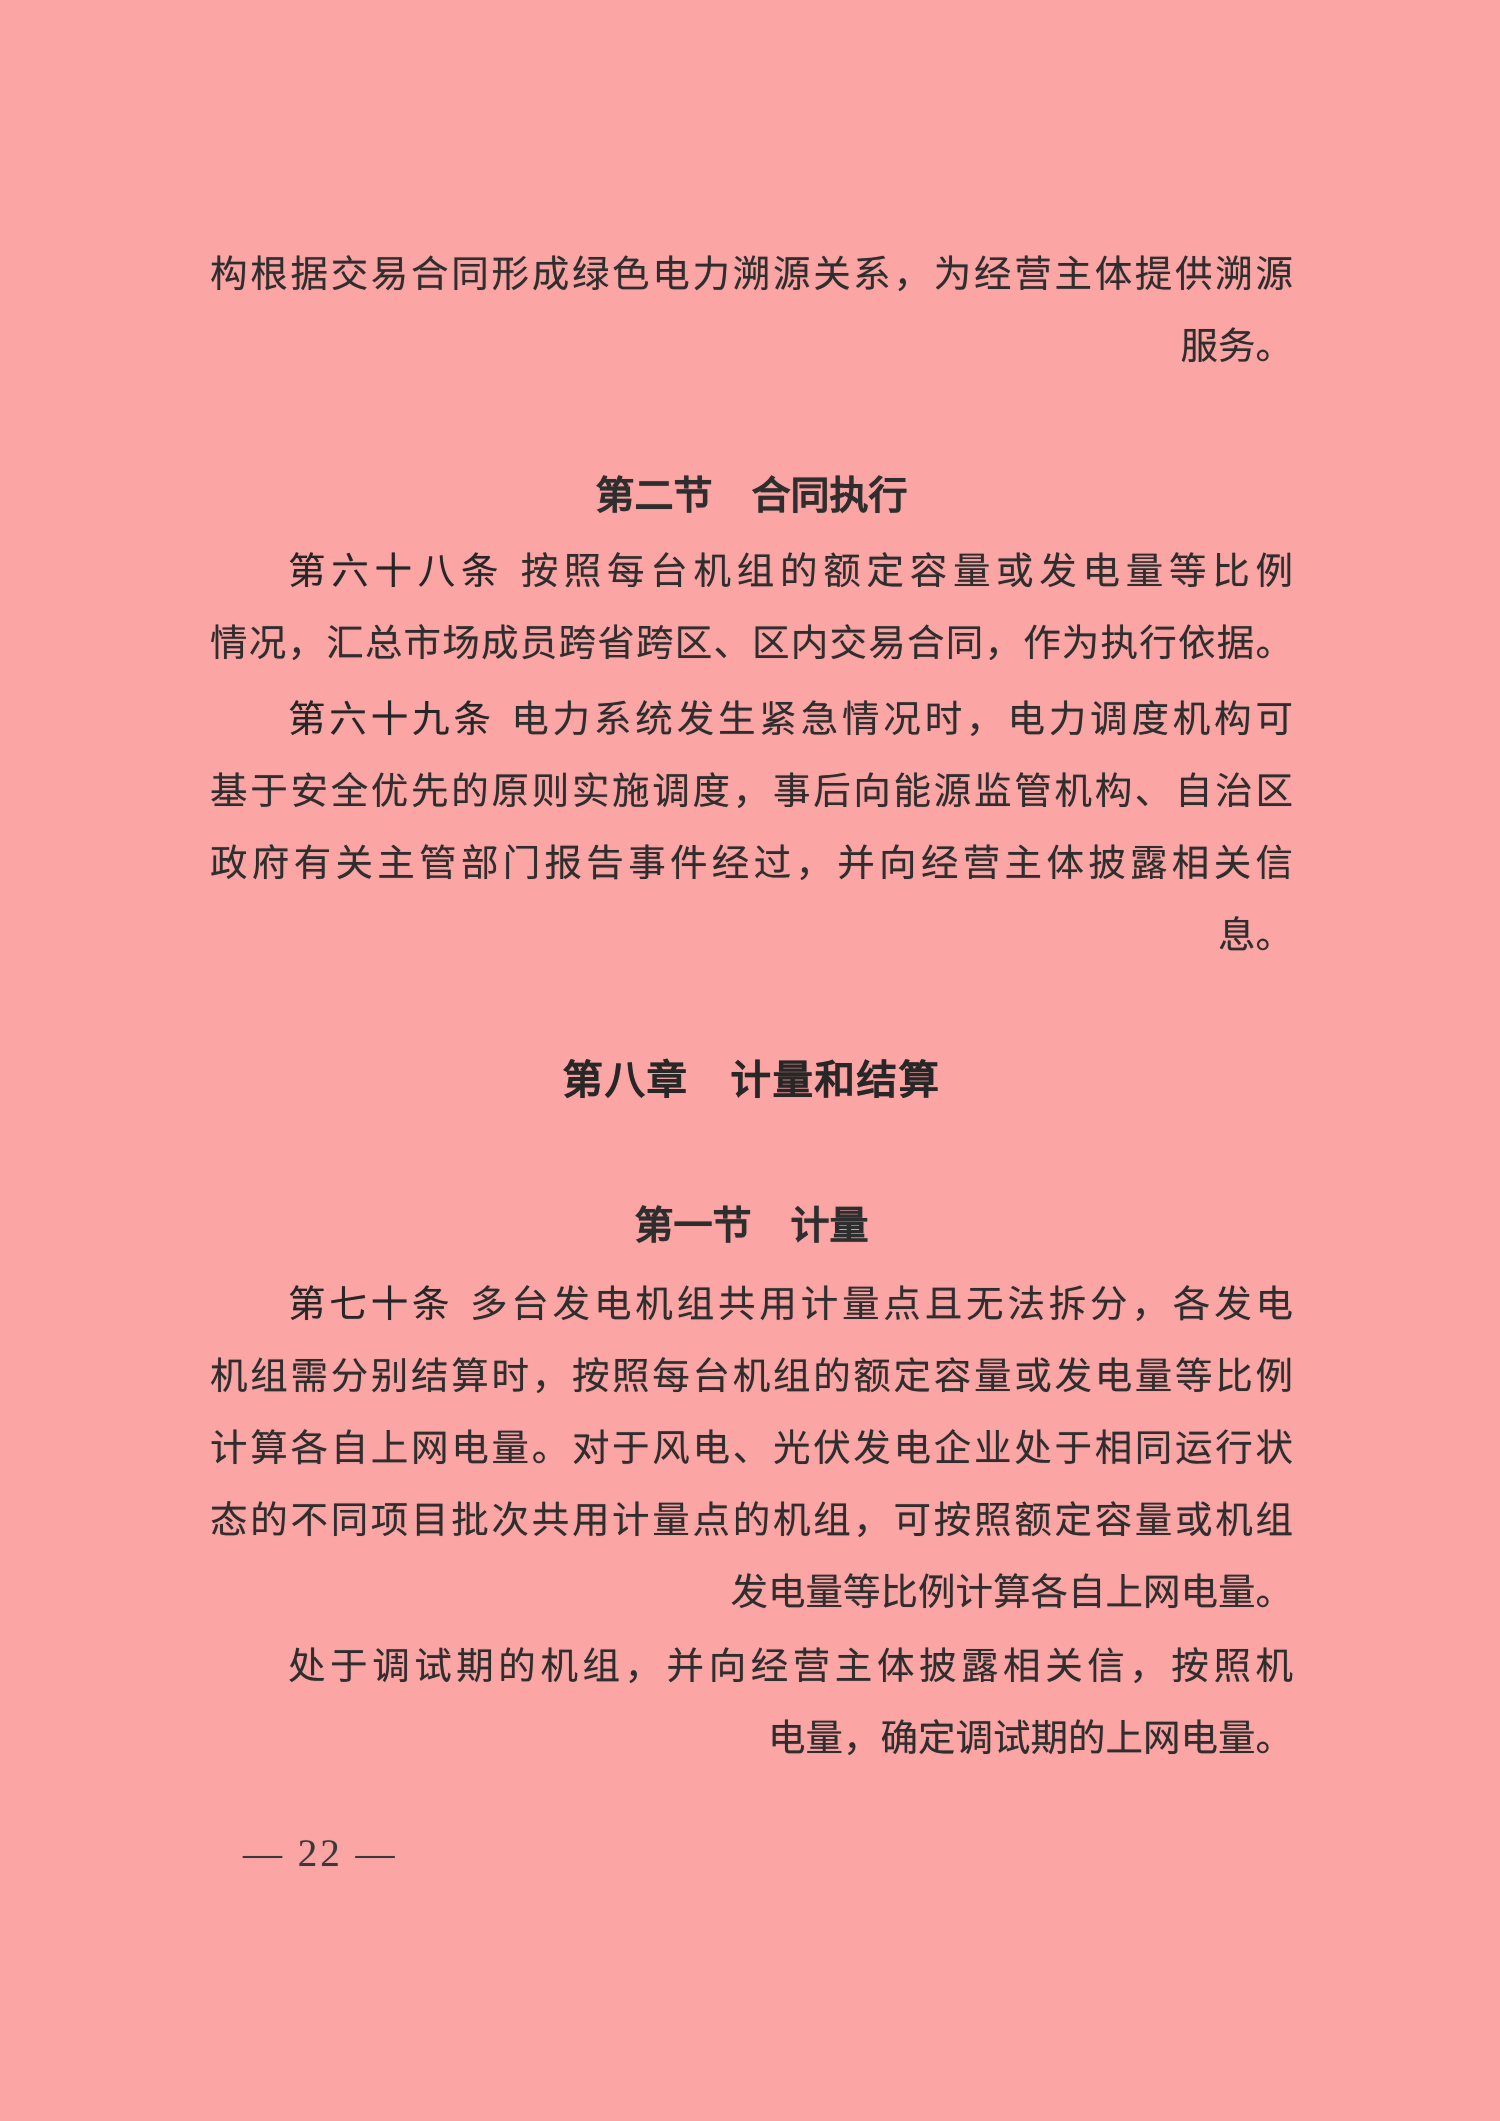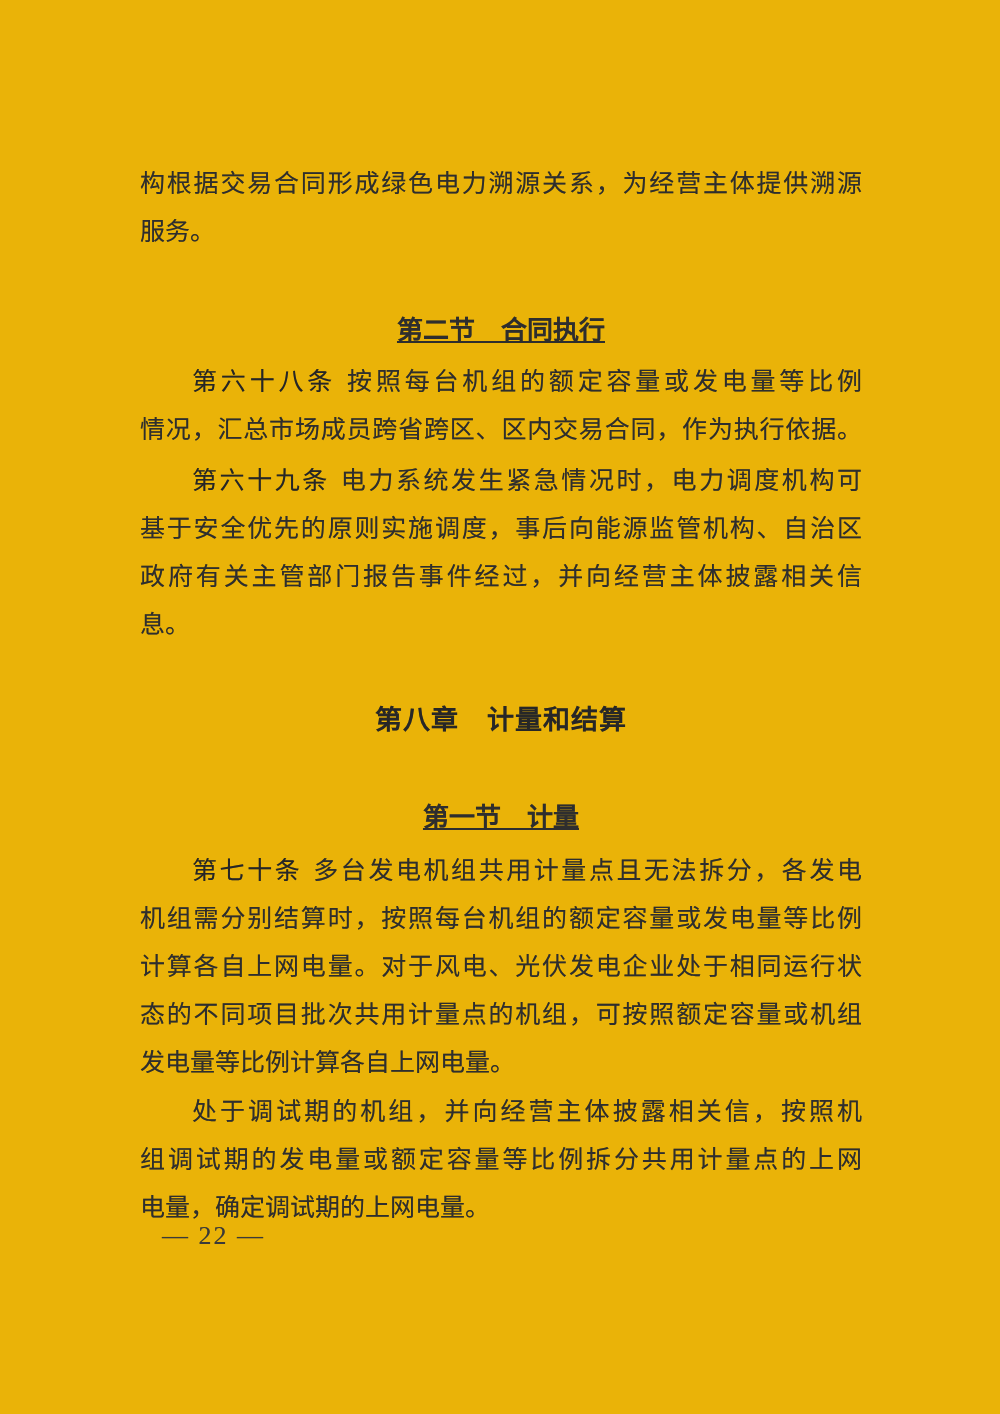--- a/index.html
+++ b/index.html
@@ -2,53 +2,52 @@
 <html lang="zh-CN"><head>
 <meta charset="utf-8">
 <style>
   * { margin: 0; padding: 0; box-sizing: border-box; }
   html, body { background: #e8e8e8; }
   .page {
     position: relative;
     width: 1000px;
     height: 1414px;
     margin: 0 auto;
-    background: #eab308;
+    background: #fca5a5;
     font-family: "Liberation Serif", "DejaVu Serif", serif;
     color: #2e2e2e;
     overflow: hidden;
   }
   .block {
     position: absolute;
     left: 140px;
     width: 722px;
   }
   .line {
     font-size: 25px;
     line-height: 48px;
-    text-align: left;
+    text-align: right;
     text-shadow: 0 0 0.6px rgba(45,45,45,0.45);
     white-space: normal;
   }
   .just {
     text-align: justify;
     text-align-last: justify;
   }
   .indent { padding-left: 52px; }
   .art-label {
     font-weight: normal;
     margin-right: 11px;
     color: #262626;
   }
   .heading-section {
     font-size: 26px;
     line-height: 48px;
     text-align: center;
     text-shadow: 0 0 0.6px rgba(45,45,45,0.45);
-    text-decoration: underline;
   }
   .heading-chapter {
     font-family: "Liberation Sans", "DejaVu Sans", sans-serif;
     font-weight: bold;
     font-size: 27px;
     line-height: 48px;
     text-align: center;
     color: #272727;
     letter-spacing: 1px;
     text-shadow: 0 0 0.5px rgba(40,40,40,0.4);
@@ -107,19 +106,18 @@
       <span class="art-label">第七十条</span><span>多台发电机组共用计量点且无法拆分，各发电</span>
     </div>
     <div class="line just">机组需分别结算时，按照每台机组的额定容量或发电量等比例</div>
     <div class="line just">计算各自上网电量。对于风电、光伏发电企业处于相同运行状</div>
     <div class="line just">态的不同项目批次共用计量点的机组，可按照额定容量或机组</div>
     <div class="line">发电量等比例计算各自上网电量。</div>
   </section>
 
   <section class="block" style="top:1088px">
     <div class="line just indent">处于调试期的机组，并向经营主体披露相关信，按照机</div>
-    <div class="line just">组调试期的发电量或额定容量等比例拆分共用计量点的上网</div>
     <div class="line">电量，确定调试期的上网电量。</div>
   </section>
 
   <footer class="page-number">— 22 —</footer>
 
 </main>
 
 </body></html>

